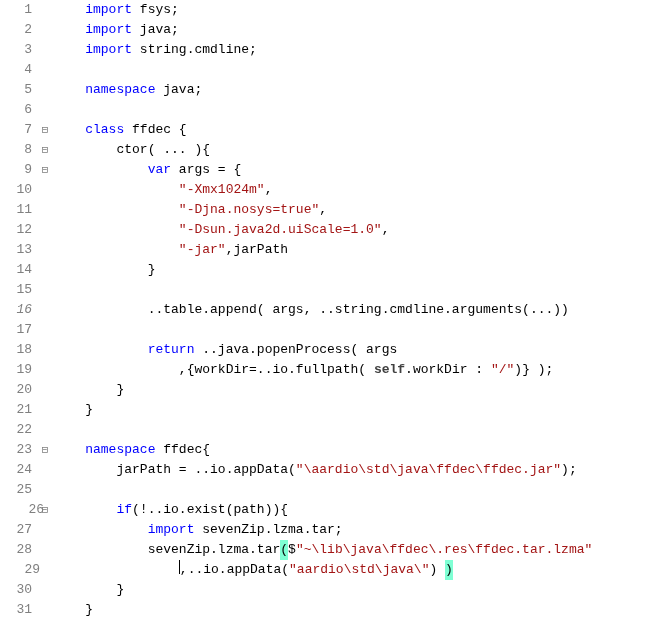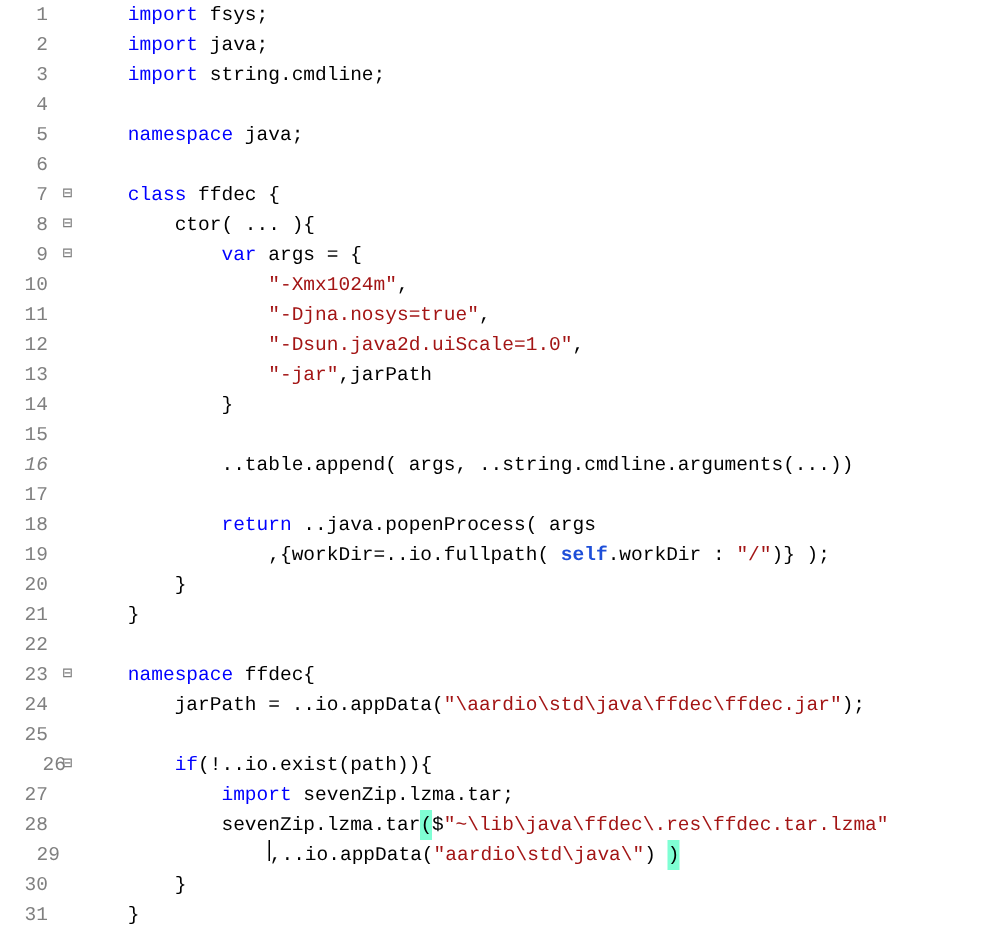--- a/index.html
+++ b/index.html
@@ -31,21 +31,21 @@
     font-size: 11px;
   }
   .code {
     flex: 1;
     white-space: pre;
     padding-left: 2px;
   }
   .line { display: flex; height: 20px; }
   .kw { color: #0000ff; }
   .str { color: #a31515; }
-  .self { color: #1d4ed8; font-weight: bold;}
+  .self { color: #404040; font-weight: bold;}
   .hl-open { background: #7fffd4; }
   .hl-close { background: #7fffd4; }
   .caret {
     display: inline-block;
     width: 1px;
     height: 14px;
     background: #000;
     vertical-align: middle;
     margin: 0 0px;
   }

